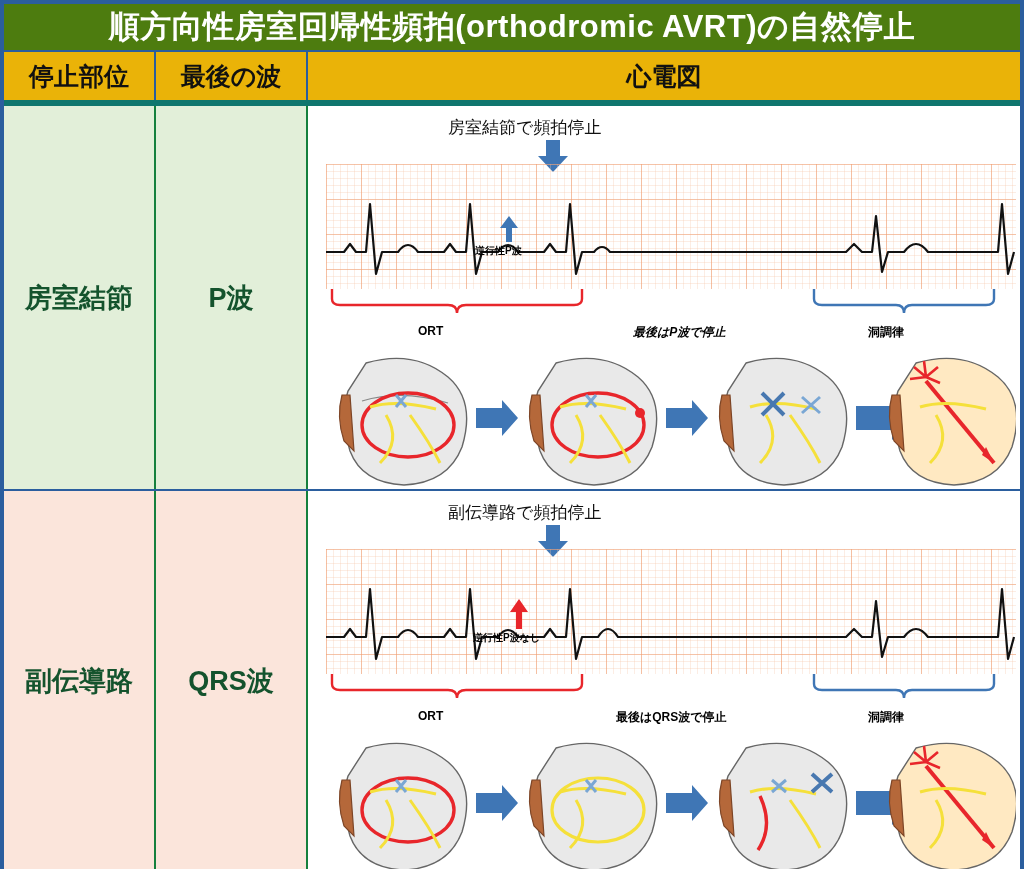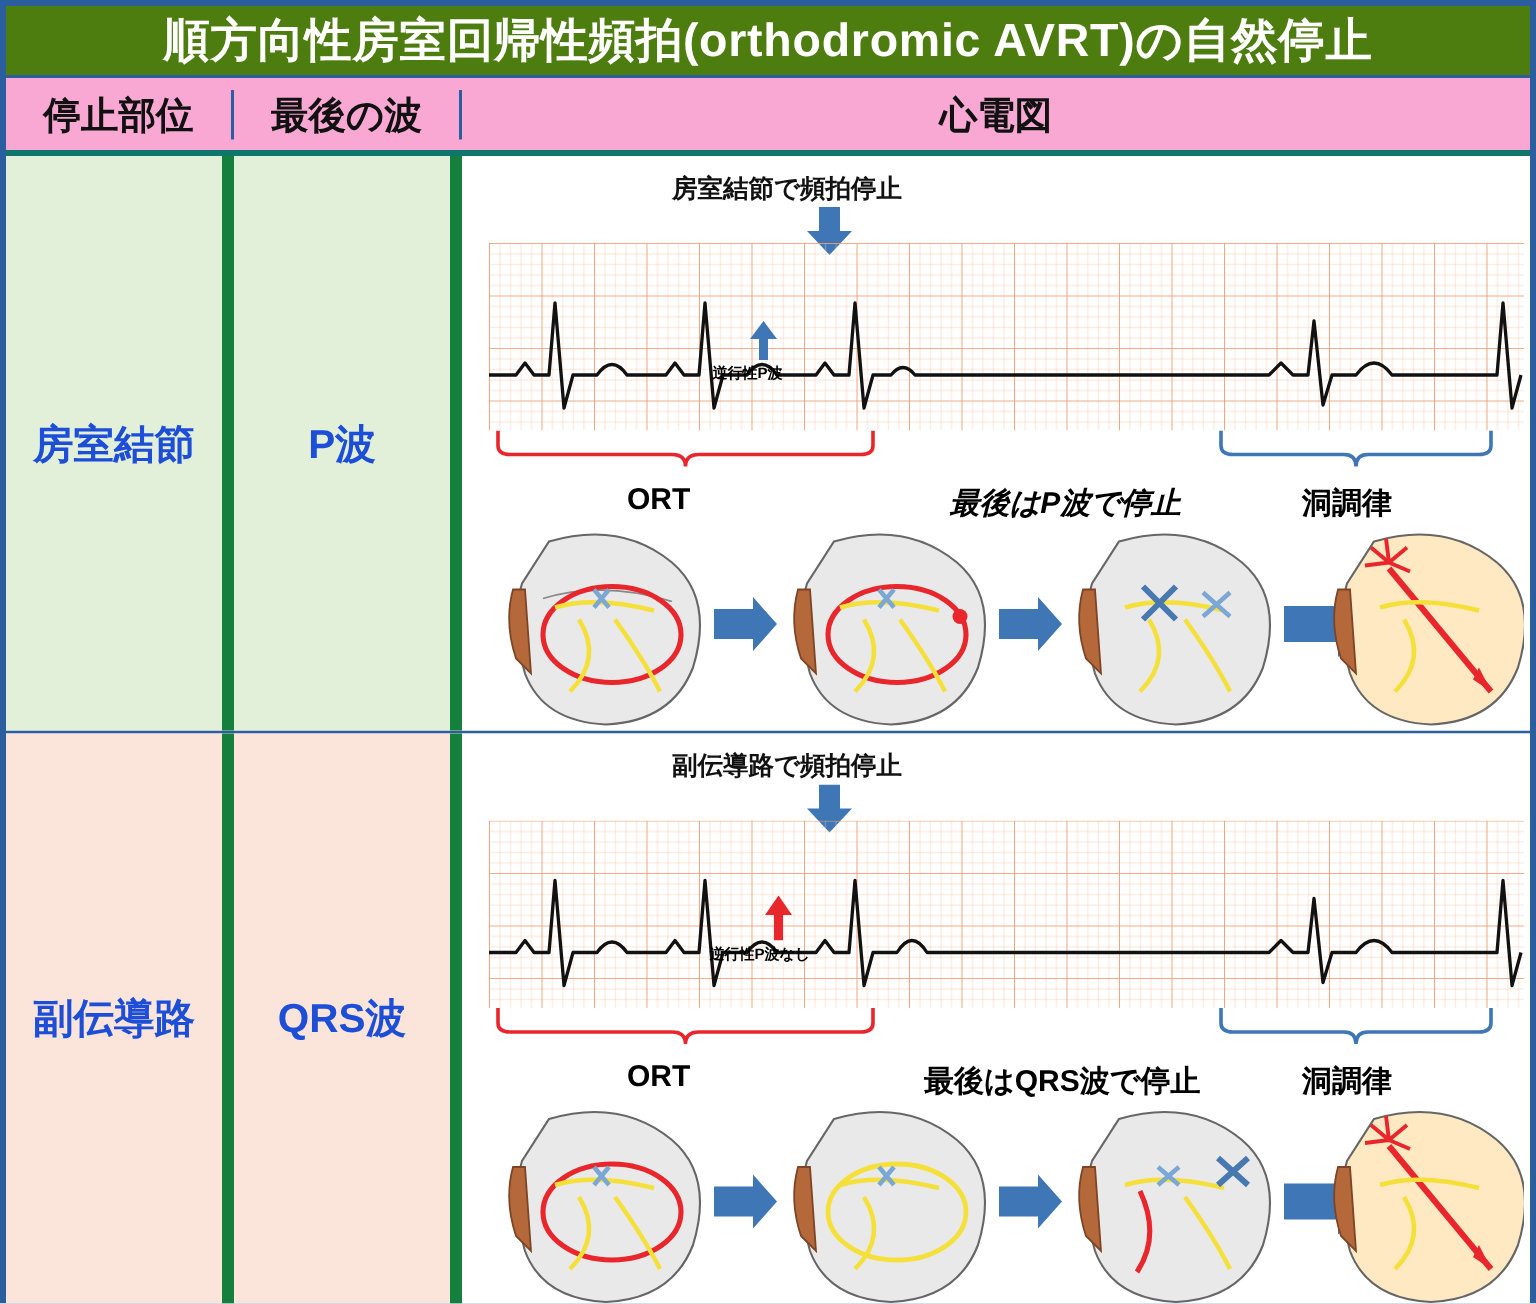--- a/index.html
+++ b/index.html
@@ -23,58 +23,57 @@
     color:#ffffff;
     display:flex;align-items:center;justify-content:center;
     font-size:31px;font-weight:bold;
     letter-spacing:0.5px;
     border-bottom:2px solid #2b5e9e;
   }
   
   .header-row{
     display:flex;
     height:48px;
-    background:#f9a8d4;
-    border-bottom:4px solid #0f766e;
-    align-items:center;
+    background:#eab308;
+    border-bottom:6px solid #0f766e;
   }
   .h-cell{
     display:flex;align-items:center;justify-content:center;
     font-size:25px;font-weight:bold;color:#111;
     box-sizing:border-box;
   }
   .h-site{width:152px;border-right:2px solid #2b5e9e;}
   .h-wave{width:152px;border-right:2px solid #2b5e9e;}
   .h-ecg{flex:1;}
 
   
   .row{display:flex;box-sizing:border-box;}
   .row-1{height:385px;border-bottom:2px solid #2b5e9e;}
   .row-2{height:380px;}
   .c-site,.c-wave{
     display:flex;align-items:center;justify-content:center;
-    font-size:27px;font-weight:bold;color:#1d4ed8;
+    font-size:27px;font-weight:bold;color:#14532d;
     box-sizing:border-box;
-    border-right:8px solid #15803d;
+    border-right:2px solid #15803d;
   }
   .c-site{width:152px;}
   .c-wave{width:152px;}
   .row-1 .c-site,.row-1 .c-wave{background:#e2efd9;}
   .row-2 .c-site,.row-2 .c-wave{background:#fbe5db;}
   .c-ecg{flex:1;position:relative;background:#ffffff;}
 
   
   .panel{position:absolute;inset:0;}
   .ann{
     position:absolute;
-    font-size:17px;font-weight:bold;color:#111;
+    font-size:17px;font-weight:normal;color:#111;
     white-space:nowrap;
   }
   .small{font-size:10px;font-weight:bold;}
-  .lbl{font-size:20px;font-weight:bold;}
+  .lbl{font-size:12px;font-weight:bold;}
   svg{display:block;}
 </style>
 </head>
 <body>
 
 <div class="page">
 
   <div class="title-bar">順方向性房室回帰性頻拍(orthodromic AVRT)の自然停止</div>
 
   <div class="header-row">

